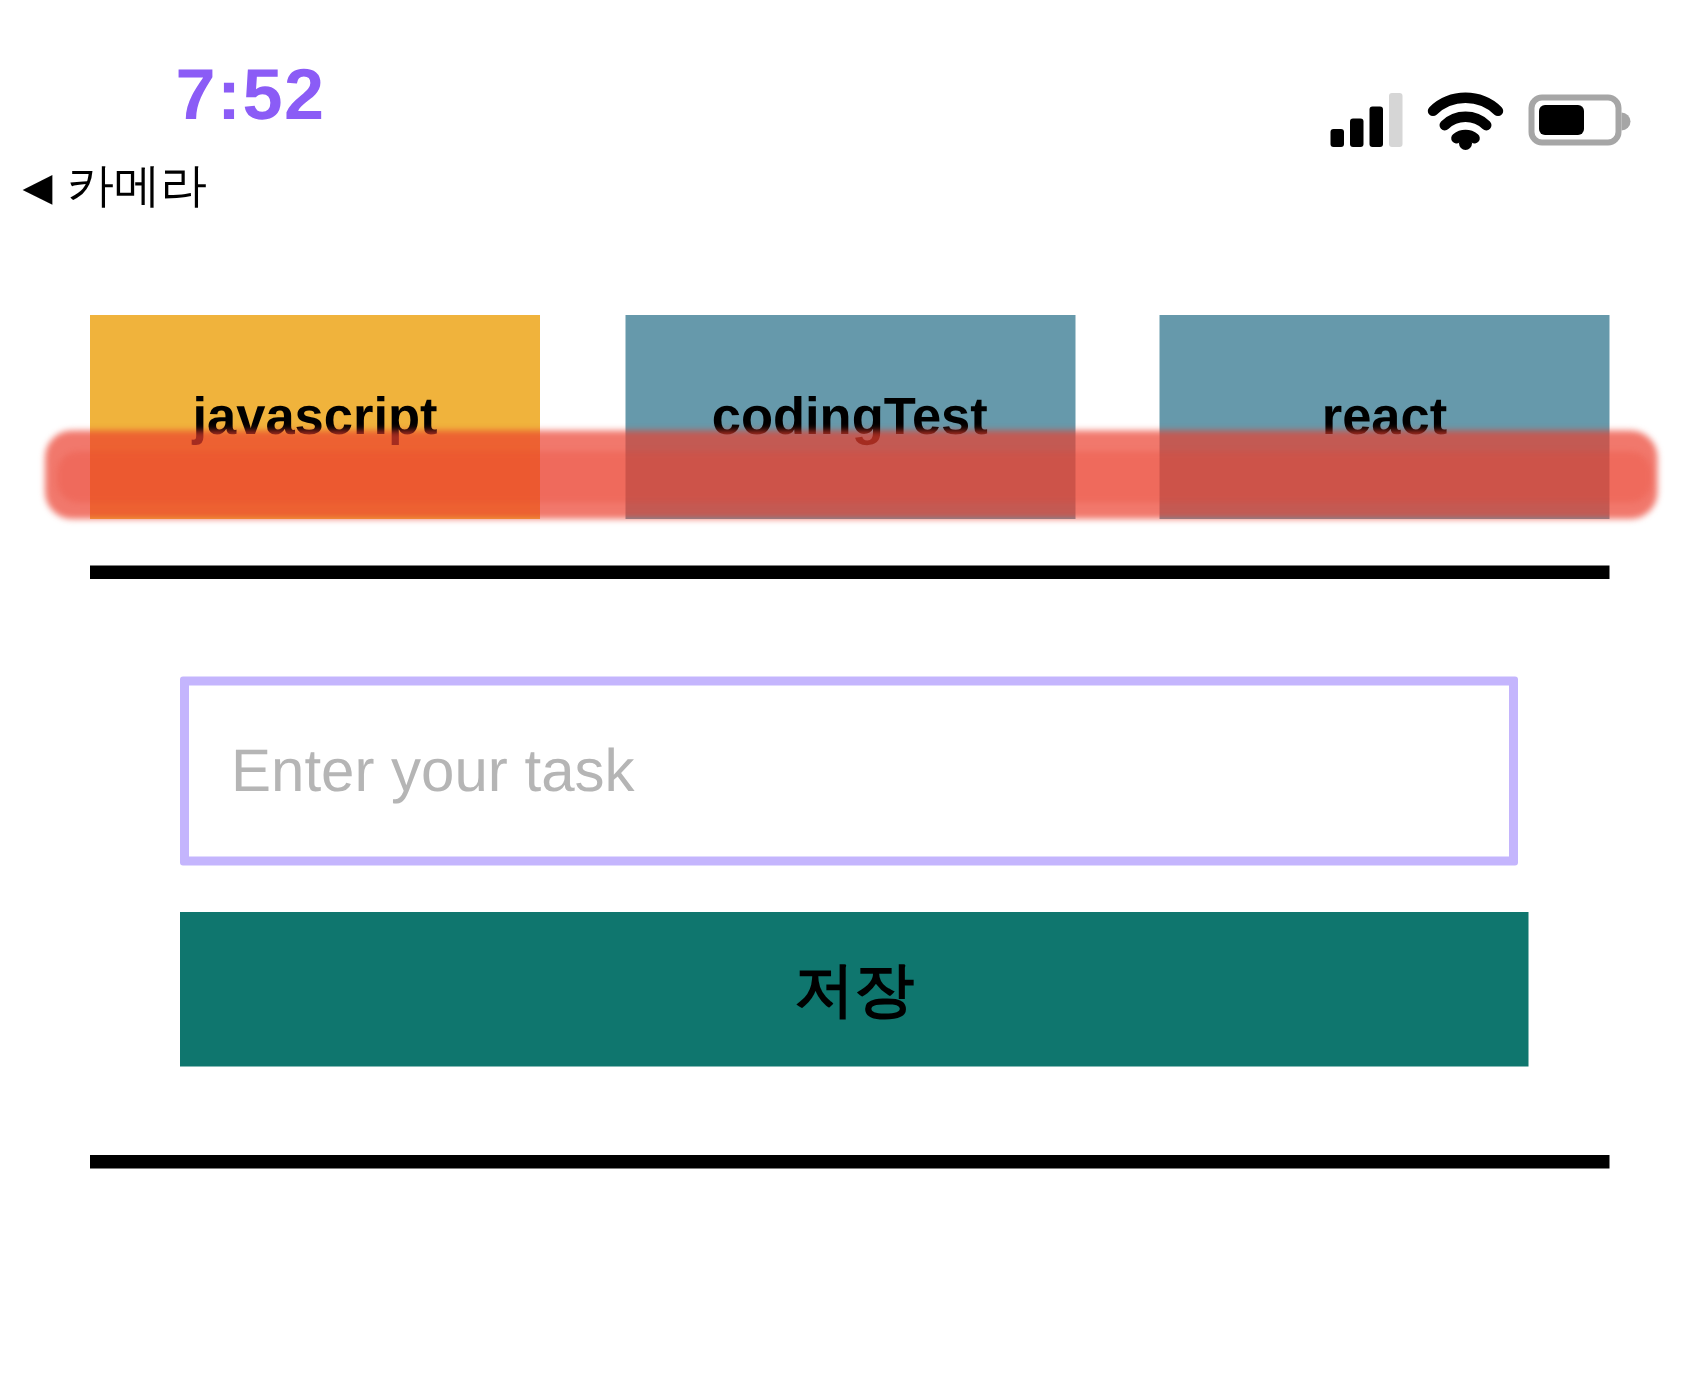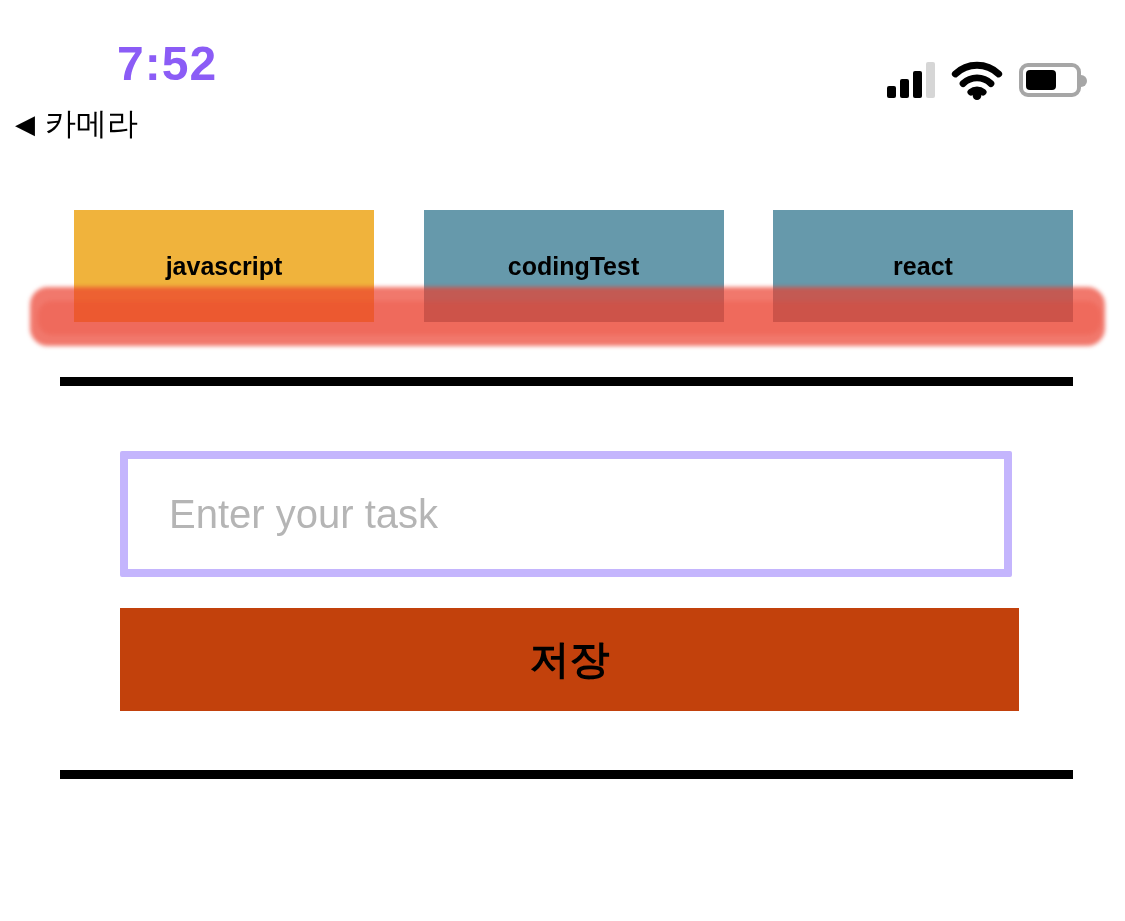--- a/index.html
+++ b/index.html
@@ -40,24 +40,24 @@
     font-size: 31px; color: #000;
   }
   .back-nav .arrow { font-size: 26px; line-height: 1; }
 
   
   .tabs {
     position: absolute; left: 60px; top: 210px; width: 1013px;
     display: flex; justify-content: space-between;
   }
   .tab {
-    width: 300px; height: 112px; border: none;
+    width: 300px; height: 136px; border: none;
     display: flex; align-items: center; justify-content: center;
     font-family: "Liberation Sans", sans-serif;
-    font-size: 25px; font-weight: 700; color: #000; cursor: pointer; margin-left: 14px;
+    font-size: 35px; font-weight: 700; color: #000; cursor: pointer;
   }
   .tab.active { background: #f0b33c; }
   .tab.inactive { background: #6699ab; }
 
   
   .marker {
     position: absolute; left: 30px; top: 287px; width: 1075px; height: 59px;
     background: rgba(235, 62, 45, 0.70);
     border-radius: 18px;
     filter: blur(2px);
@@ -71,29 +71,29 @@
   }
 
   
   .divider { position: absolute; left: 60px; width: 1013px; height: 9px; background: #000; }
   .divider.top { top: 377px; }
   .divider.bottom { top: 770px; }
 
   
   .task-input {
     position: absolute; left: 120px; top: 451px; width: 892px; height: 126px;
-    border: 8px solid #c4b5fd; border-radius: 2px;
+    border: 6px solid #c4b5fd; border-radius: 2px;
     font-family: "Liberation Sans", sans-serif;
-    font-size: 40px; color: #222; padding: 0 41px; outline: none; background: #fff;
+    font-size: 40px; color: #222; padding: 0 28px; outline: none; background: #fff;
   }
   .task-input::placeholder { color: #b5b5b5; opacity: 1; }
 
   .save-button {
     position: absolute; left: 120px; top: 608px; width: 899px; height: 103px;
-    background: #c2410c; border: none; cursor: pointer;
+    background: #0f766e; border: none; cursor: pointer;
     display: flex; align-items: center; justify-content: center;
     font-family: "Liberation Sans", sans-serif;
     font-size: 40px; font-weight: 700; color: #000;
   }
 </style>
 </head>
 <body>
 
 <div class="time">7:52</div>
 

